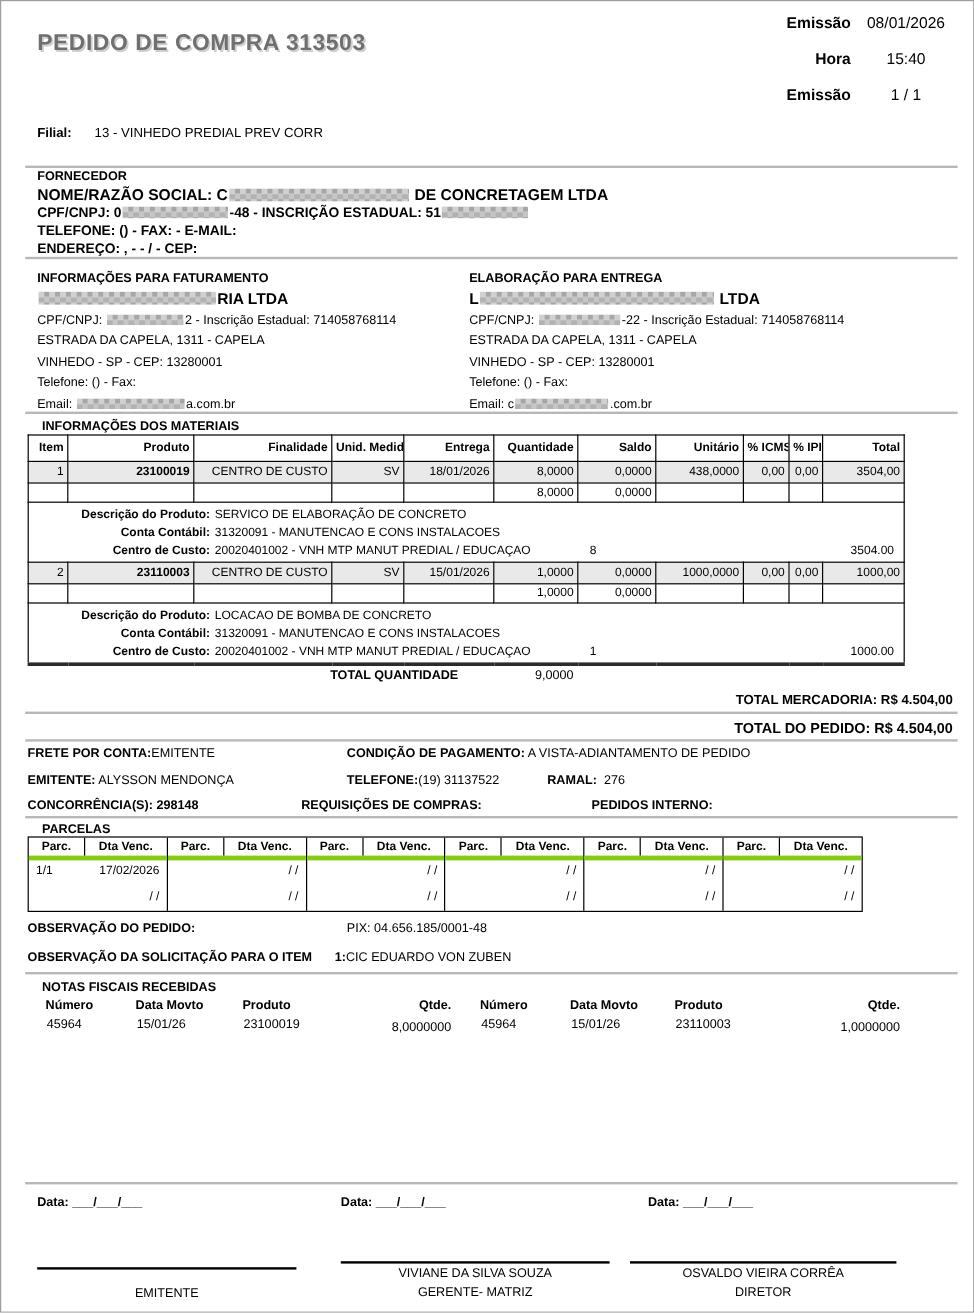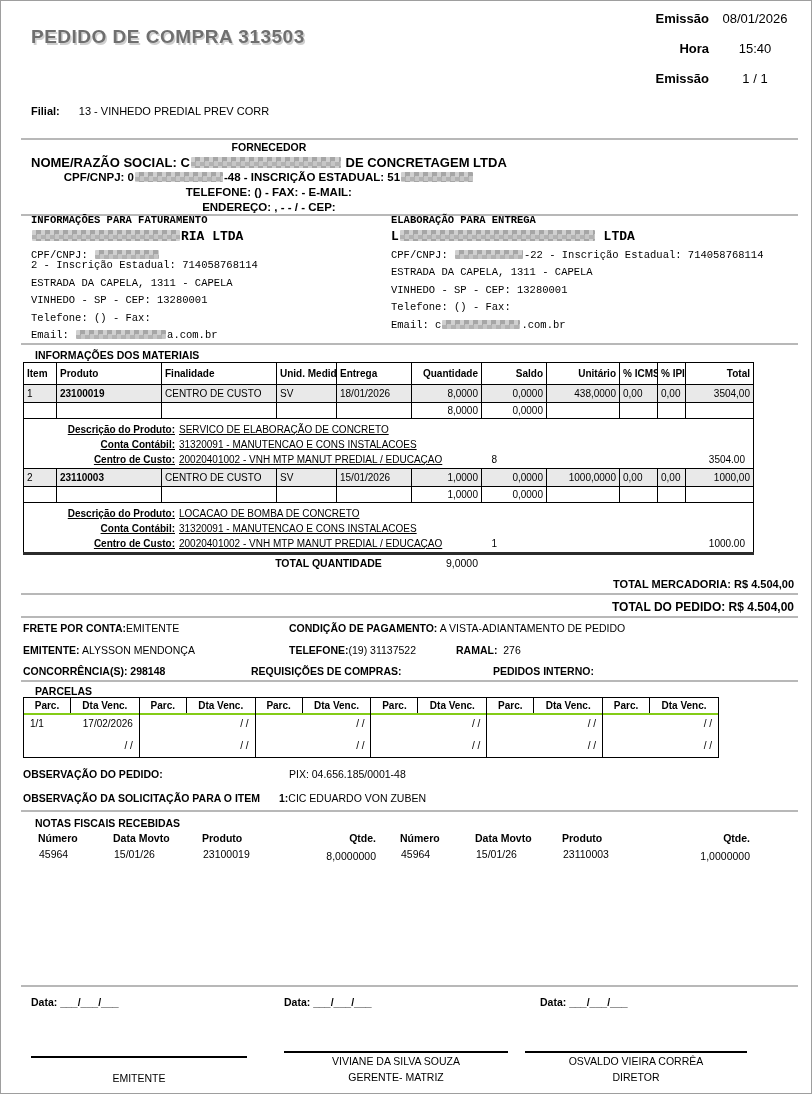--- a/index.html
+++ b/index.html
@@ -19,51 +19,51 @@
   .filial{position:absolute;left:30px;top:104px;font-size:11px;}
   .filial .fl{font-weight:bold;}
   .filial .fv{margin-left:16px;}
   .b{font-weight:bold;}
   .pre{white-space:pre;}
   .redact{
     display:inline-block;vertical-align:baseline;margin:0 1px -1px 1px;border-radius:1px;
     background:conic-gradient(#a6a6a6 25%,#c6c6c6 0 50%,#b2b2b2 0 75%,#d0d0d0 0) 0 0/9px 9px;
     filter:blur(.6px);
   }
-  .fsec{position:absolute;left:30px;top:141px;line-height:1;text-align:center;}
+  .fsec{position:absolute;left:30px;top:141px;line-height:1;}
   .fsec .h{font-size:10.5px;font-weight:bold;}
   .fsec .nm{font-size:13px;font-weight:bold;margin-top:3px;}
   .fsec .ln{font-size:11.5px;font-weight:bold;margin-top:3.5px;}
-  .col2{position:absolute;top:214px;line-height:1;font-family:Liberation Mono, monospace;}
+  .col2{position:absolute;top:226px;line-height:1;}
   .col2 .h{font-size:10.5px;font-weight:bold;}
   .col2 .nm{font-size:13px;font-weight:bold;margin-top:4px;}
   .col2 .ln{font-size:10.5px;margin-top:7px;}
   .mhead{position:absolute;left:22px;font-size:10.5px;font-weight:bold;padding-left:12px;}
   table.mat{
     position:absolute;left:22px;top:361px;width:730px;border-collapse:collapse;
     font-size:10px;border:1px solid #000;border-bottom:3px solid #2b2b2b;table-layout:fixed;
   }
   table.mat th,table.mat td{border:1px solid #000;padding:2px 3px;overflow:hidden;white-space:nowrap;}
   table.mat th{font-weight:bold;height:17px;}
   tr.item td{background:#e9e9e9;height:13px;}
   tr.sub td{height:10px;}
-  .tc{text-align:left;} .tr{text-align:right;}
-  td.detail{padding:3px 0 4px 0;text-decoration:underline;}
+  .tc{text-align:right;} .tr{text-align:right;}
+  td.detail{padding:3px 0 4px 0;}
   .dline{position:relative;display:flex;font-size:10px;margin-top:3px;line-height:12px;}
   .dline .dl{width:148px;text-align:right;font-weight:bold;flex:0 0 148px;}
   .dline .dv{margin-left:4px;white-space:nowrap;}
   .dline .dq{position:absolute;right:253px;top:0;}
   .dline .dt{position:absolute;right:5px;top:0;}
   .tq{position:absolute;top:556px;font-size:10.5px;}
   .totline{position:absolute;right:17px;font-size:11px;font-weight:bold;}
   .inforow{position:absolute;font-size:10.5px;white-space:nowrap;}
   .parc-wrap{position:absolute;left:22px;top:696px;width:694px;border:1px solid #000;display:flex;font-size:10px;}
   .pgroup{flex:1;border-right:1px solid #000;display:flex;flex-direction:column;}
   .pgroup:last-child{border-right:none;}
-  .phead{display:flex;border-bottom:2px solid #84cc16;font-weight:bold;height:15px;}
+  .phead{display:flex;border-bottom:4px solid #84cc16;font-weight:bold;height:15px;}
   .ph-p{width:40%;border-right:1px solid #000;display:flex;align-items:center;justify-content:center;}
   .ph-v{flex:1;display:flex;align-items:center;justify-content:center;}
   .pline{display:flex;justify-content:space-between;padding:0 6px;height:13px;}
   .pline.l1{margin-top:3px;}
   .pline.l2{margin-top:9px;margin-bottom:4px;}
   .obs{position:absolute;font-size:10.5px;white-space:nowrap;}
   .notas{position:absolute;left:0;top:0;width:100%;}
   .nh{position:absolute;font-size:10.5px;font-weight:bold;white-space:nowrap;}
   .nv{position:absolute;font-size:10.5px;white-space:nowrap;}
   .nr{text-align:right;}

